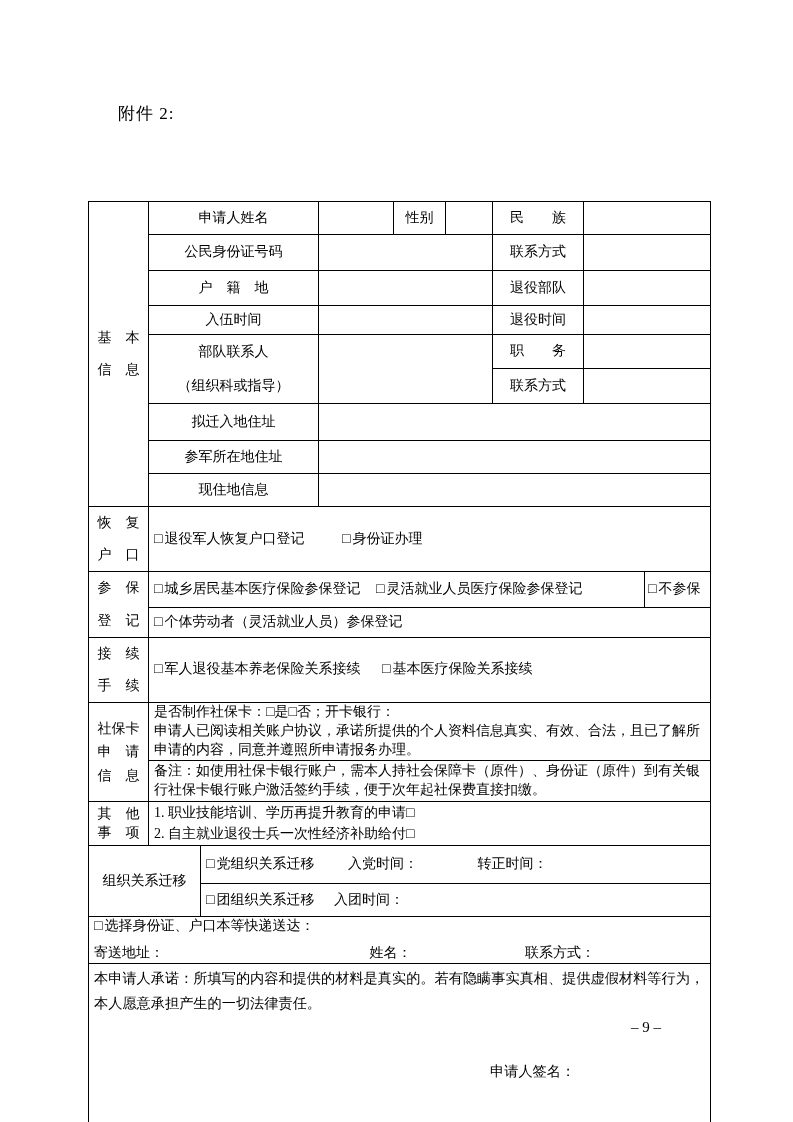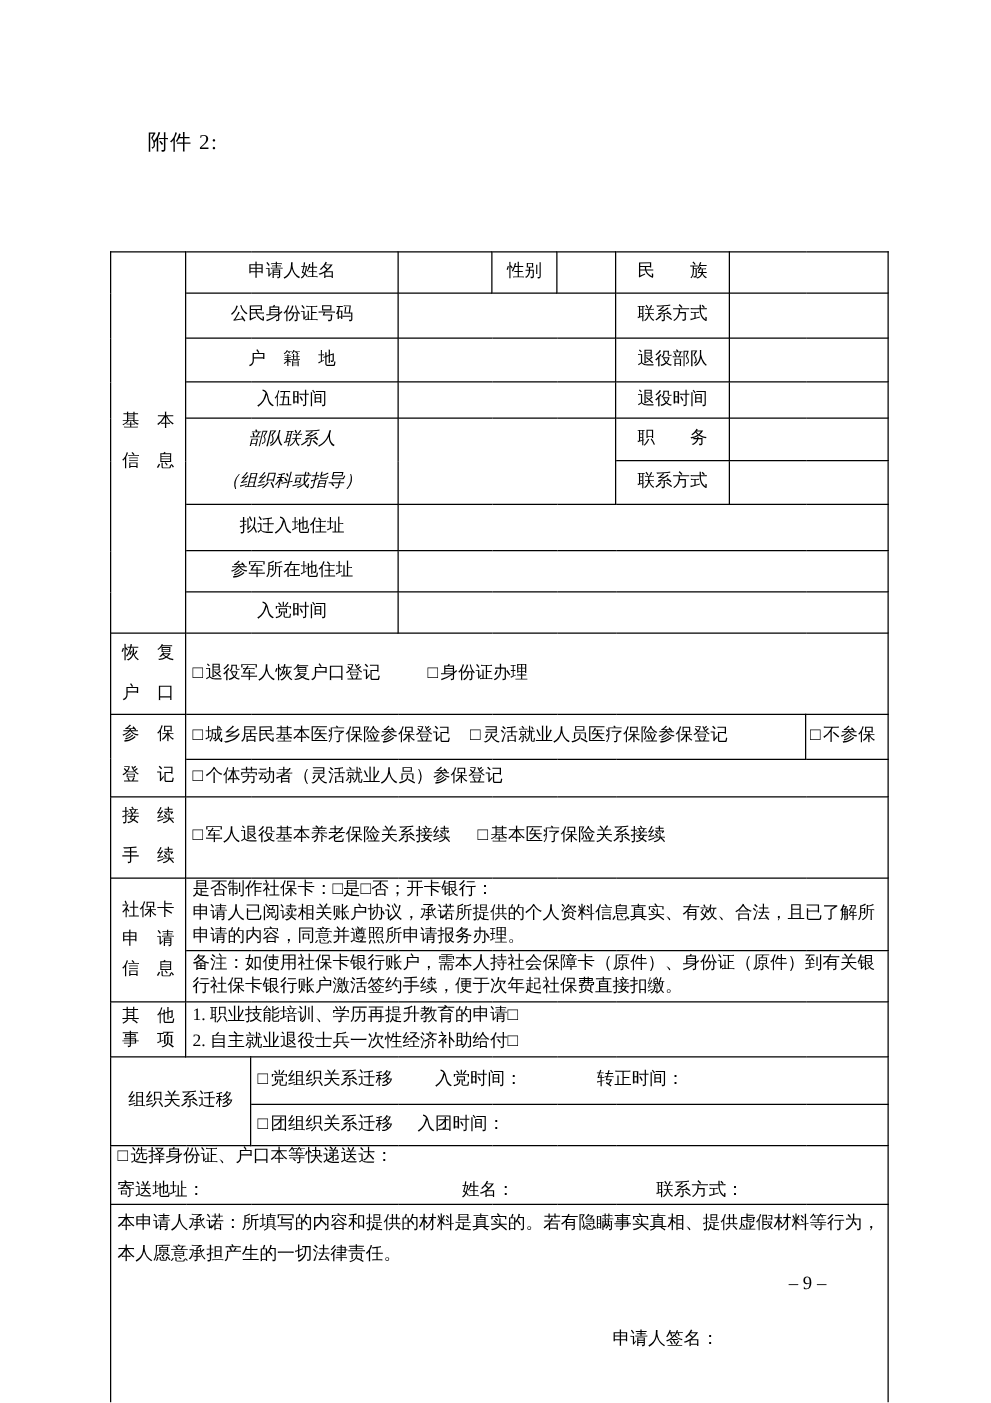--- a/index.html
+++ b/index.html
@@ -53,21 +53,21 @@
   td.sec .ln { line-height: 2.3; }
   td.sec3 .ln { line-height: 1.65; }
   td.opt { text-align: left; }
   td.val {}
   .cb { font-weight: bold; margin-right: 2px; }
   .g46 { margin-right: 34px; }
   .g14 { margin-right: 12px; }
   .g18 { margin-right: 18px; }
   td.small { font-size: 13.2px; line-height: 1.42; padding: 2px 6px; }
   .two-line div { line-height: 1.55; }
-  .army-lbl div { line-height: 2.4; font-style: italic; }
+  .army-lbl div { line-height: 2.4; }
   .party-line .t1 { margin-left: 30px; }
   .party-line .t2 { margin-left: 56px; }
   .league-line .t1 { margin-left: 16px; }
   .delivery-line2 { margin-top: 8px; }
   .delivery-line2 .addr { display: inline-block; width: 272px; }
   .delivery-line2 .nm { display: inline-block; width: 152px; }
   td.commit { vertical-align: top; padding: 6px 8px 0 8px; }
   .commit p { margin: 2px 0 6px 0; font-size: 14.2px; line-height: 1.75; }
   .sig-block { margin-left: 396px; margin-top: 14px; font-size: 14.2px; }
   .sig-block div { line-height: 2.0; margin-top: 41px; }
@@ -153,21 +153,21 @@
       <td class="lbl" colspan="2">拟迁入地住址</td>
       <td class="val" colspan="6"></td>
     </tr>
 
     <tr style="height:33px">
       <td class="lbl" colspan="2">参军所在地住址</td>
       <td class="val" colspan="6"></td>
     </tr>
 
     <tr style="height:33px">
-      <td class="lbl" colspan="2">入党时间</td>
+      <td class="lbl" colspan="2">现住地信息</td>
       <td class="val" colspan="6"></td>
     </tr>
 
     <tr style="height:50px">
       <td class="sec">
         <div class="ln">恢　复</div>
         <div class="ln">户　口</div>
       </td>
       <td class="opt" colspan="8">
         <span class="g46"><span class="cb">□</span><span>退役军人恢复户口登记</span></span>

